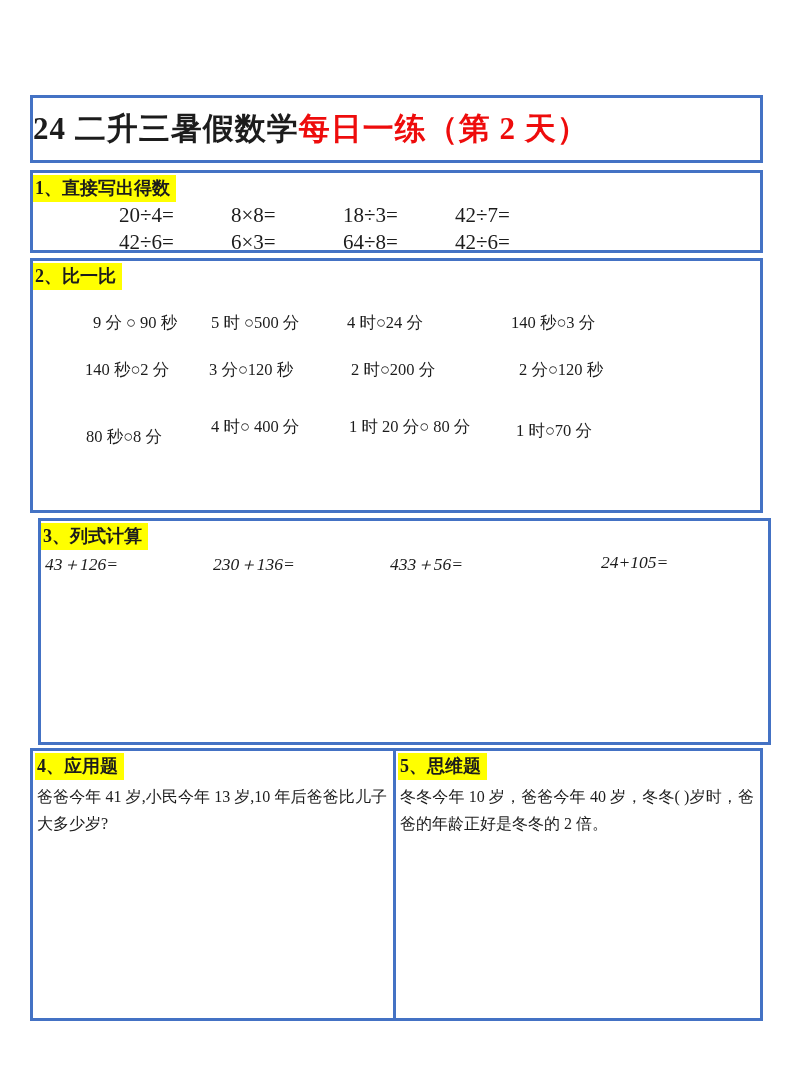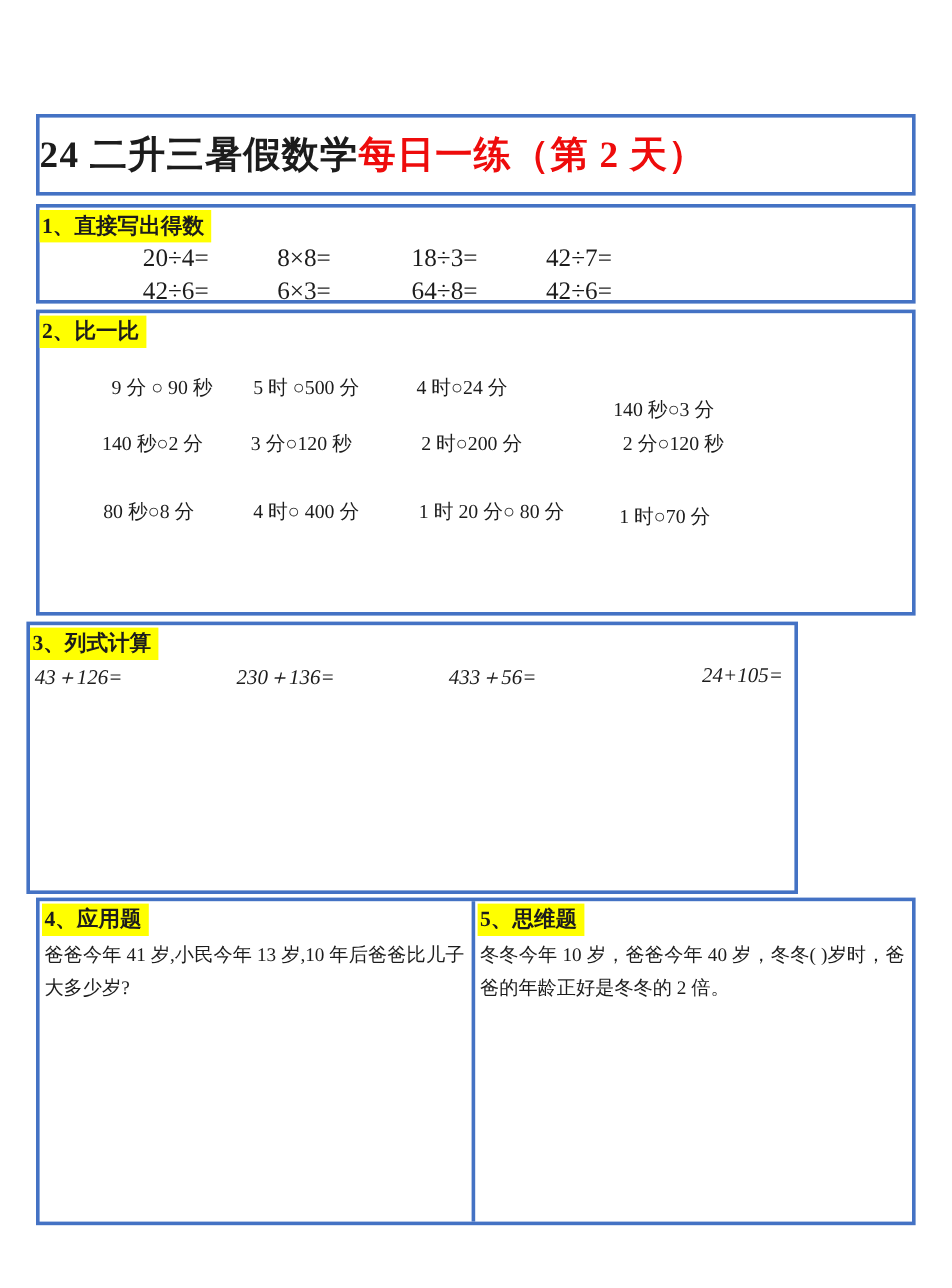--- a/index.html
+++ b/index.html
@@ -46,21 +46,21 @@
   }
   .calc-row span { width:112px; white-space:nowrap; }
   
   #box2 { left:30px; top:258px; width:733px; height:255px; }
   #box2 .cell {
     position:absolute;
     white-space:nowrap;
     font-size:16.5px;
   }
   
-  #box3 { left:22px; top:518px; width:643px; height:227px; }
+  #box3 { left:38px; top:518px; width:733px; height:227px; }
   #box3 .cell {
     position:absolute;
     white-space:nowrap;
     font-size:17.5px;
     font-style:italic;
   }
   
   #box45 { left:30px; top:748px; width:733px; height:273px; display:flex; }
   #box45 .half { height:100%; padding:0 2px; }
   #cell4 { width:363px; border-right:3px solid #4472C4; }
@@ -96,26 +96,26 @@
       <span>64÷8=</span>
       <span>42÷6=</span>
     </div>
   </div>
 
   <div class="box" id="box2">
     <span class="heading">2、比一比</span>
     <span class="cell" style="left:60px;top:51px;">9 分 ○ 90 秒</span>
     <span class="cell" style="left:178px;top:51px;">5 时 ○500 分</span>
     <span class="cell" style="left:314px;top:51px;">4 时○24 分</span>
-    <span class="cell" style="left:478px;top:51px;margin-top:19px;">140 秒○3 分</span>
+    <span class="cell" style="left:478px;top:51px;">140 秒○3 分</span>
     <span class="cell" style="left:52px;top:98px;">140 秒○2 分</span>
     <span class="cell" style="left:176px;top:98px;">3 分○120 秒</span>
     <span class="cell" style="left:318px;top:98px;">2 时○200 分</span>
     <span class="cell" style="left:486px;top:98px;">2 分○120 秒</span>
-    <span class="cell" style="left:53px;top:155px;">80 秒○8 分</span>
+    <span class="cell" style="left:53px;top:165px;">80 秒○8 分</span>
     <span class="cell" style="left:178px;top:155px;">4 时○ 400 分</span>
     <span class="cell" style="left:316px;top:155px;">1 时 20 分○ 80 分</span>
     <span class="cell" style="left:483px;top:159px;">1 时○70 分</span>
   </div>
 
   <div class="box" id="box3">
     <span class="heading">3、列式计算</span>
     <span class="cell" style="left:4px;top:31px;">43＋126=</span>
     <span class="cell" style="left:172px;top:31px;">230＋136=</span>
     <span class="cell" style="left:349px;top:31px;">433＋56=</span>

